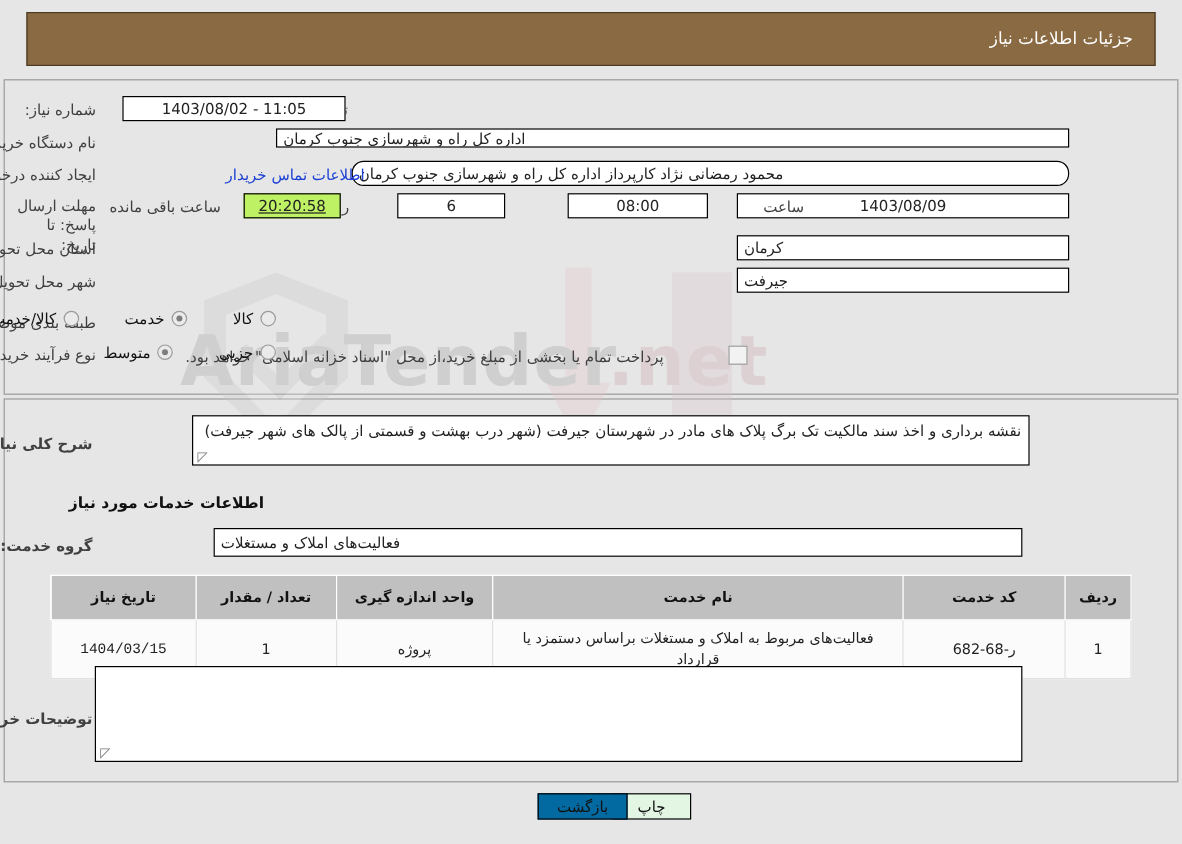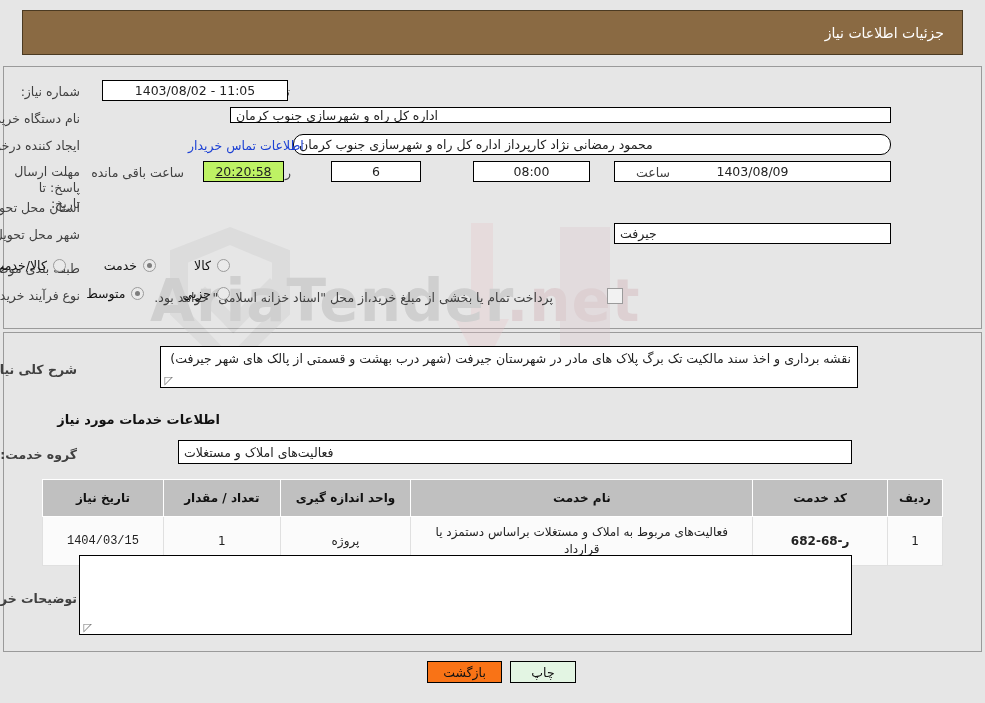--- a/index.html
+++ b/index.html
@@ -224,41 +224,41 @@
   #needs-table td {
     background: #fbfbfb;
     border: 1px solid #e0e0e0;
     color: #222;
     padding: 7px 6px;
     text-align: center;
     vertical-align: middle;
     line-height: 17px;
   }
   .col-radif { width: 42px; }
-  .col-code  { width: 122px; font-weight: bold; }
+  .col-code  { width: 122px; }
   .col-name  { width: 330px; }
   .col-unit  { width: 118px; }
   .col-qty   { width: 104px; }
   .col-date  { width: 108px; }
 
   
   .btn {
     position: absolute;
     border: 1px solid #000;
     box-sizing: border-box;
     font-size: 12.5px;
     color: #111;
     display: flex;
     align-items: center;
     justify-content: center;
     cursor: pointer;
     z-index: 5;
   }
   #btn-print  { left: 510px; top: 661px; width: 66px; height: 22px; background: #e3f5e3; }
-  #btn-back   { left: 427px; top: 661px; width: 75px; height: 22px; background: #f97316; }
+  #btn-back   { left: 448px; top: 661px; width: 75px; height: 22px; background: #0369a1; }
 </style>
 </head>
 <body>
 
 <div id="page">
 
   <div class="watermark">
     <div class="wm-shield"></div>
     <div class="wm-shield-inner"></div>
     <div class="wm-check"></div>
@@ -293,20 +293,21 @@
   <div class="lbl" style="right:905px; top:164px; width:72px; line-height:16px; white-space:normal;">مهلت ارسال پاسخ: تا تاریخ:</div>
   <div class="fld ltrnum" style="left:614px; top:161px; width:277px; height:21px;">1403/08/09</div>
   <div class="lbl" style="right:315px; top:165px;">ساعت</div>
   <div class="fld ltrnum" style="left:473px; top:161px; width:117px; height:21px;">08:00</div>
   <div class="fld ltrnum" style="left:331px; top:161px; width:90px; height:21px;">6</div>
   <div class="lbl" style="right:694px; top:165px;">روز و</div>
   <div class="fld ltrnum timer" style="left:203px; top:161px; width:81px; height:21px;">20:20:58</div>
   <div class="lbl" style="right:801px; top:165px;">ساعت باقی مانده</div>
 
   <div class="lbl" style="right:905px; top:200px;">استان محل تحویل:</div>
+  <div class="fld right" style="left:614px; top:196px; width:277px; height:21px;">کرمان</div>
 
   <div class="lbl" style="right:905px; top:227px;">شهر محل تحویل:</div>
   <div class="fld right" style="left:614px; top:223px; width:277px; height:21px;">جیرفت</div>
 
   <div class="lbl" style="right:905px; top:261px;">طبقه بندی موضوعی:</div>
   <div class="radio-row" id="category-radios" style="right:755px; top:258px;">
       <span class="radio"></span>
       <span class="radio-lbl">کالا</span>
       <span class="radio-gap"></span>
       <span class="radio on"></span>

